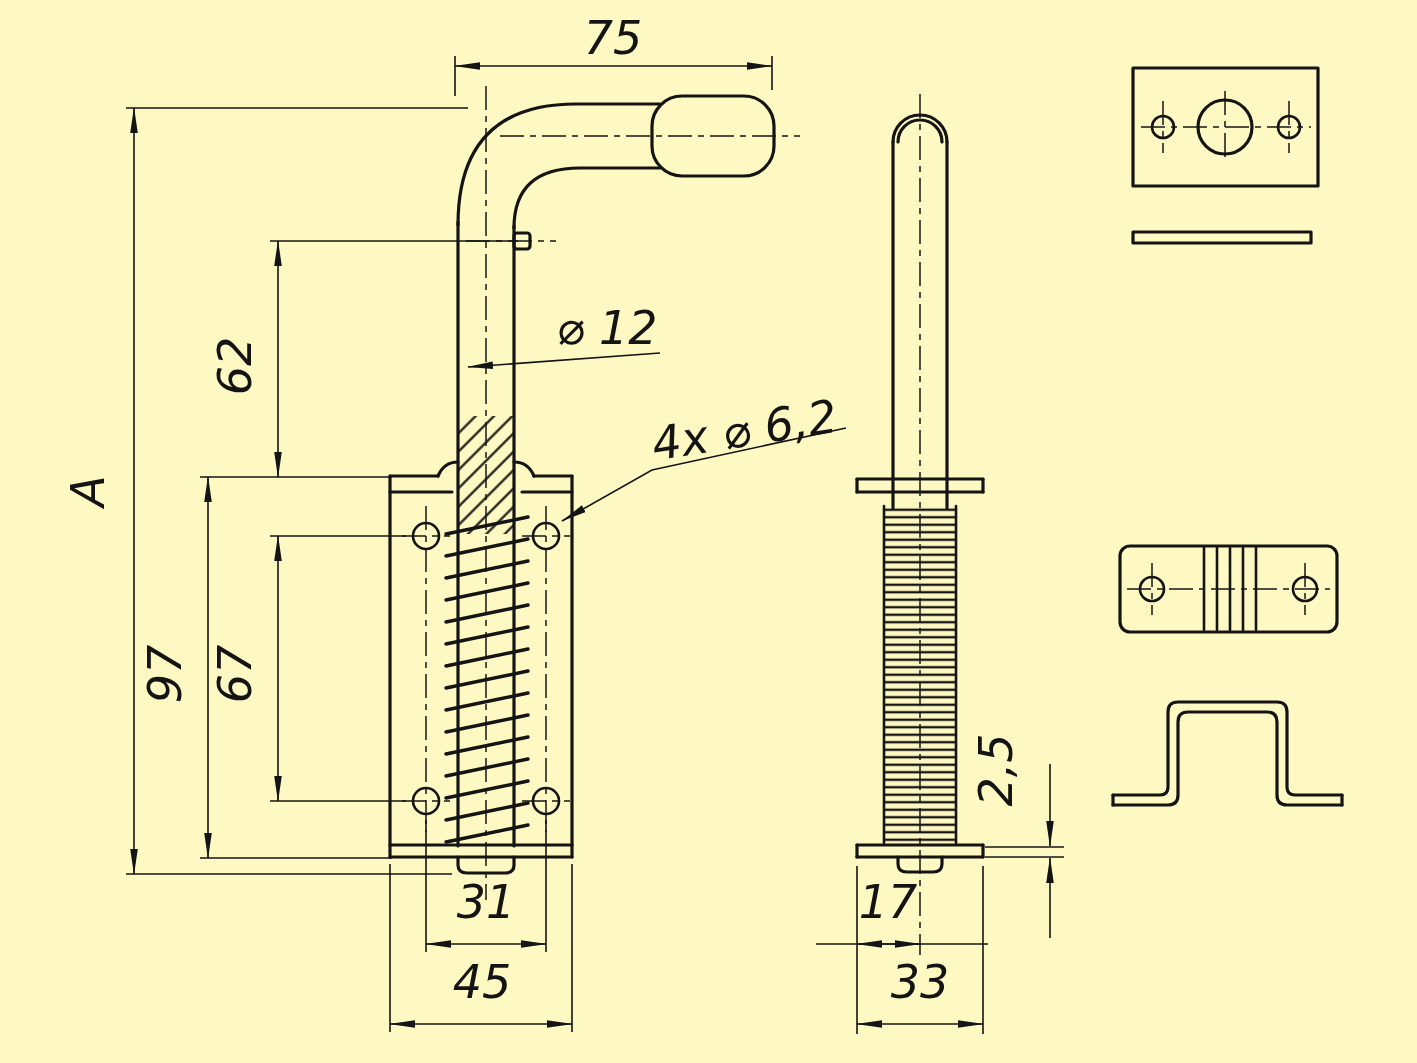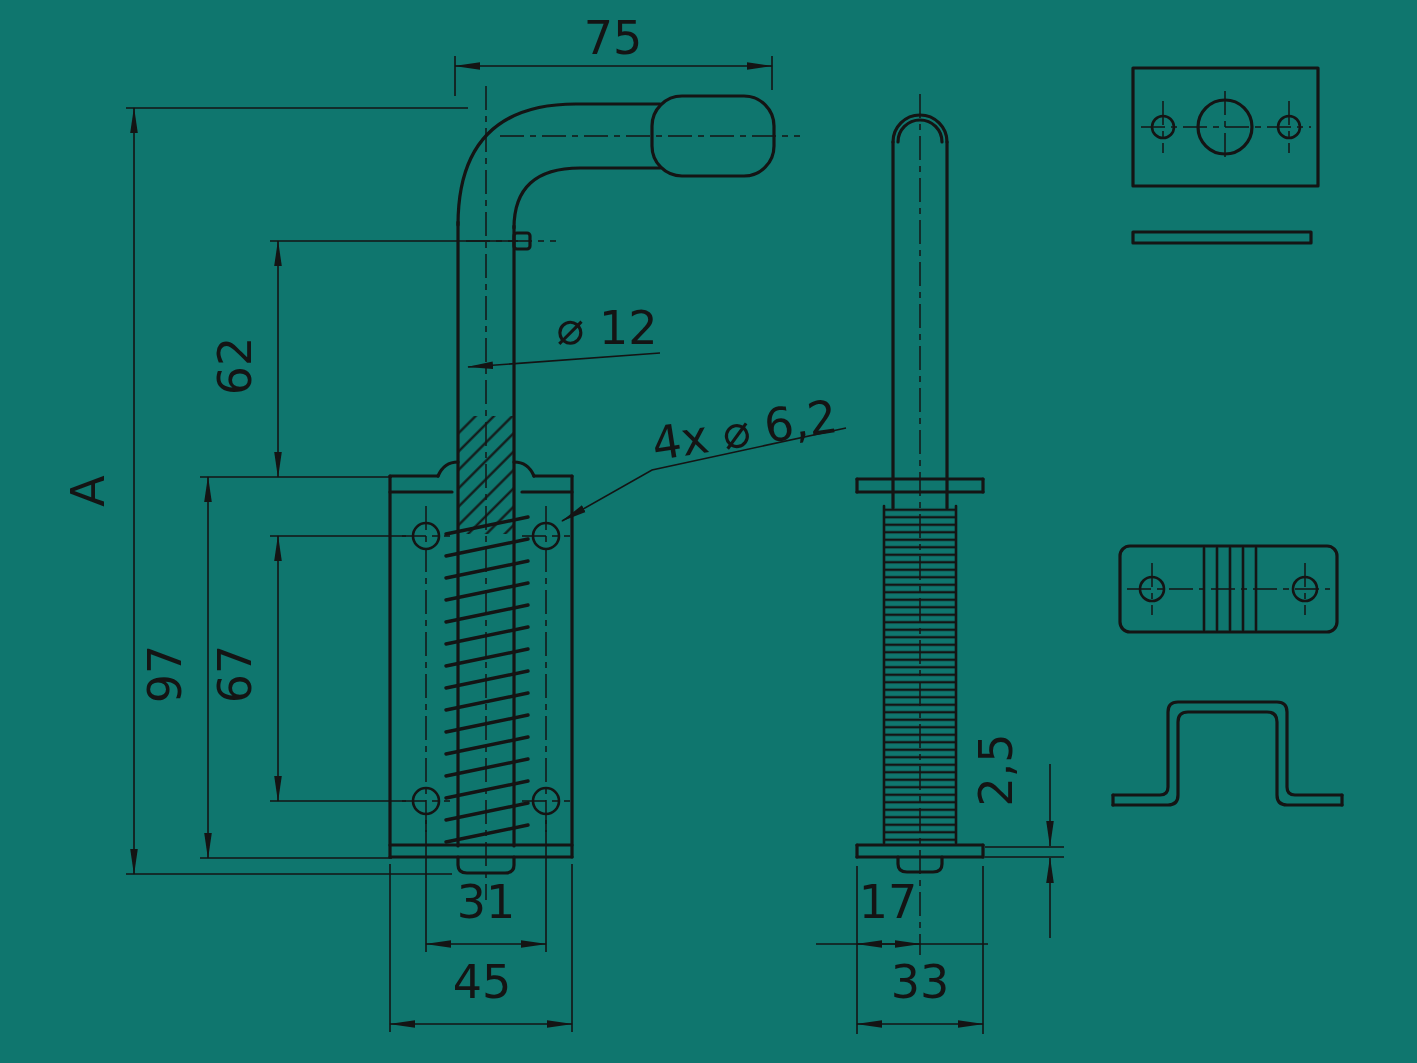--- a/index.html
+++ b/index.html
@@ -1,16 +1,16 @@
 <!DOCTYPE html>
 <html><head>
 <meta charset="utf-8">
 <style>
   html,body{margin:0;padding:0;background:#ffffff;}
-  .stage{width:1417px;height:1063px;background:#0f766e;position:relative;overflow:hidden;}
+  .stage{width:1417px;height:1063px;background:#fef9c3;position:relative;overflow:hidden;font-style:italic;}
   svg{display:block;}
   .o   {stroke:#141414;stroke-width:3.2;fill:none;stroke-linecap:round;stroke-linejoin:round;}
   .o2  {stroke:#141414;stroke-width:2.6;fill:none;stroke-linecap:round;}
   .coil{stroke:#141414;stroke-width:3.4;fill:none;stroke-linecap:round;}
   .cl  {stroke:#141414;stroke-width:1.5;fill:none;stroke-dasharray:24 6 6 6;}
   .thin{stroke:#141414;stroke-width:1.6;fill:none;}
   .t   {font-family:"DejaVu Sans","Liberation Sans",sans-serif;font-size:46px;fill:#141414;text-anchor:middle;}
 </style>
 </head>
 <body>

